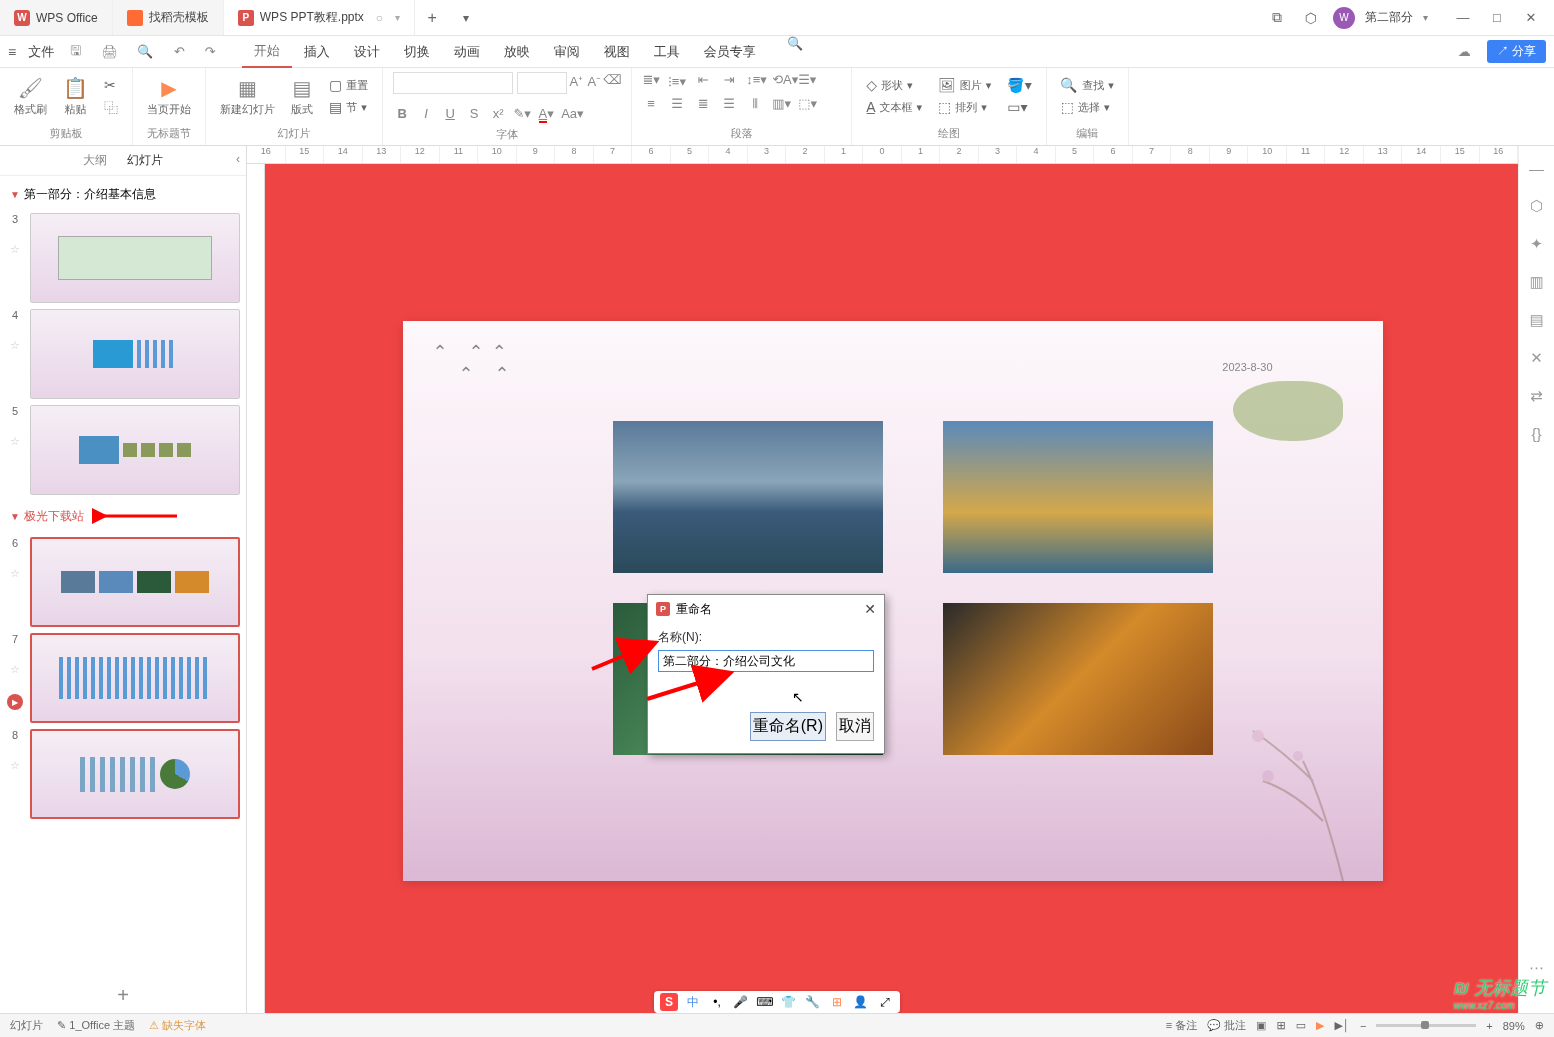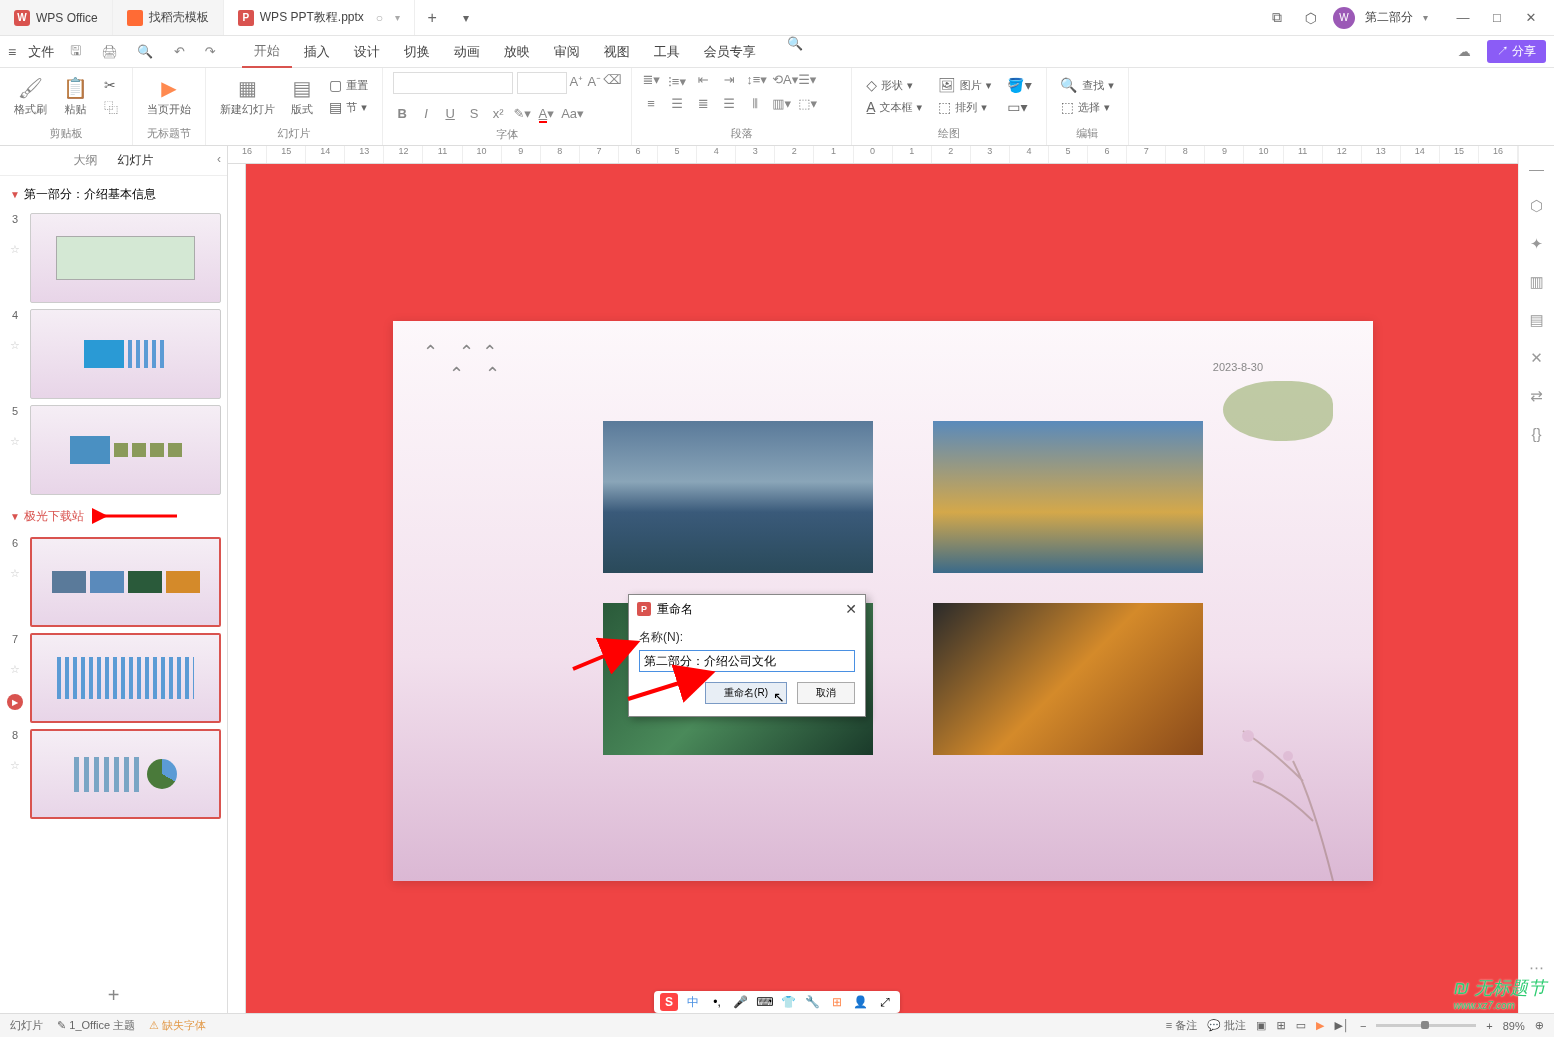--- a/index.html
+++ b/index.html
@@ -24,41 +24,41 @@
 
 .menu-bar { height: 32px; display: flex; align-items: center; padding: 0 8px; gap: 2px; border-bottom: 1px solid #e5e5e5; }
 .menu-left { display: flex; align-items: center; gap: 12px; }
 .menu-hamburger { font-size: 14px; color: #666; cursor: pointer; }
 .menu-file { font-size: 13px; color: #444; cursor: pointer; }
 .qat-icon { color: #888; font-size: 13px; cursor: pointer; margin: 0 4px; }
 .menu-tabs { display: flex; margin-left: 20px; }
 .menu-tab { padding: 0 12px; font-size: 13px; color: #444; height: 32px; display: flex; align-items: center; cursor: pointer; }
 .menu-tab.active { color: #737373; border-bottom: 2px solid #d9534f; }
 .menu-right { margin-left: auto; display: flex; align-items: center; gap: 12px; }
-.share-btn { background: #8b5cf6; color: #fff; padding: 3px 10px; border-radius: 3px; font-size: 12px; cursor: pointer; }
+.share-btn { background: #3b82f6; color: #fff; padding: 3px 10px; border-radius: 3px; font-size: 12px; cursor: pointer; }
 
 
 .ribbon { height: 78px; background: #fff; display: flex; border-bottom: 1px solid #ddd; }
 .ribbon-group { border-right: 1px solid #eee; display: flex; flex-direction: column; }
 .ribbon-group-content { flex: 1; display: flex; align-items: center; padding: 4px 10px; gap: 8px; }
 .ribbon-group-label { font-size: 11px; color: #888; text-align: center; padding: 2px 5px 4px; }
 .ribbon-btn-lg { display: flex; flex-direction: column; align-items: center; gap: 2px; cursor: pointer; padding: 0 4px; }
 .ribbon-btn-lg .icon { font-size: 20px; color: #888; }
 .ribbon-btn-lg .label { font-size: 11px; color: #666; }
 .ribbon-col { display: flex; flex-direction: column; gap: 2px; }
 .ribbon-btn-sm { display: flex; align-items: center; gap: 4px; font-size: 11px; color: #666; cursor: pointer; padding: 2px 4px; }
 .ribbon-btn-sm .icon { font-size: 14px; }
 .font-combo { width: 120px; height: 22px; border: 1px solid #ddd; background: #fff; }
 .font-size-combo { width: 50px; height: 22px; border: 1px solid #ddd; background: #fff; margin-left: 4px; }
 .font-btns { display: flex; gap: 6px; margin-top: 4px; }
 .font-btn { font-size: 13px; color: #888; cursor: pointer; width: 18px; text-align: center; }
 
 
 .main { display: flex; height: calc(100% - 166px); }
-.side-panel { width: 228px; display: flex; flex-direction: column; border-right: 1px solid #ddd; background: #fff; }
+.side-panel { width: 247px; display: flex; flex-direction: column; border-right: 1px solid #ddd; background: #fff; }
 .side-tabs { display: flex; height: 30px; align-items: center; justify-content: center; gap: 20px; border-bottom: 1px solid #eee; position: relative; }
 .side-tab { font-size: 12px; color: #888; cursor: pointer; }
 .side-tab.active { color: #333; }
 .collapse-btn { position: absolute; right: 6px; top: 6px; color: #888; font-size: 12px; cursor: pointer; }
 .outline-list { flex: 1; overflow-y: auto; padding: 6px 4px; }
 .section-header { display: flex; align-items: center; font-size: 12px; padding: 4px 6px; gap: 4px; cursor: pointer; }
 .section-header .caret { color: #d9534f; font-size: 10px; }
 .section-header.highlighted { color: #d9534f; }
 .slide-item { display: flex; gap: 6px; margin: 6px 2px; }
 .slide-num-col { width: 18px; display: flex; flex-direction: column; align-items: center; gap: 18px; }
@@ -92,21 +92,21 @@
 
 
 .dialog { position: absolute; left: 400px; top: 430px; width: 238px; background: #fff; border: 1px solid #888; box-shadow: 3px 3px 8px rgba(0,0,0,0.3); z-index: 100; }
 .dialog-title { height: 28px; display: flex; align-items: center; padding: 0 8px; font-size: 12px; }
 .dialog-title .ppt-logo { width: 14px; height: 14px; font-size: 9px; margin-right: 6px; }
 .dialog-close { margin-left: auto; cursor: pointer; font-size: 14px; color: #444; }
 .dialog-body { padding: 6px 10px 12px; }
 .dialog-label { font-size: 12px; color: #333; margin-bottom: 4px; display: block; }
 .dialog-input { width: 100%; height: 22px; border: 1px solid #4a90e2; padding: 0 4px; font-size: 12px; outline: none; }
 .dialog-btns { display: flex; justify-content: flex-end; gap: 10px; margin-top: 10px; }
-.dialog-btn { padding: 3px 18px; font-size: 10px; border: 1px solid #aaa; background: #f5f5f5; cursor: pointer; }
+.dialog-btn { padding: 3px 2px; font-size: 16px; border: 1px solid #aaa; background: #f5f5f5; cursor: pointer; margin-top: 30px; }
 .dialog-btn.primary { background: #e8eef5; border-color: #7a9ac5; }
 
 
 .anno-arrow { position: absolute; z-index: 200; pointer-events: none; }
 
 
 .notes-area { height: 24px; border-top: 1px solid #ddd; background: #fff; padding: 4px 14px; font-size: 12px; color: #aaa; }
 
 
 .right-sidebar { width: 36px; background: #fff; border-left: 1px solid #eee; display: flex; flex-direction: column; align-items: center; gap: 20px; padding-top: 14px; }

